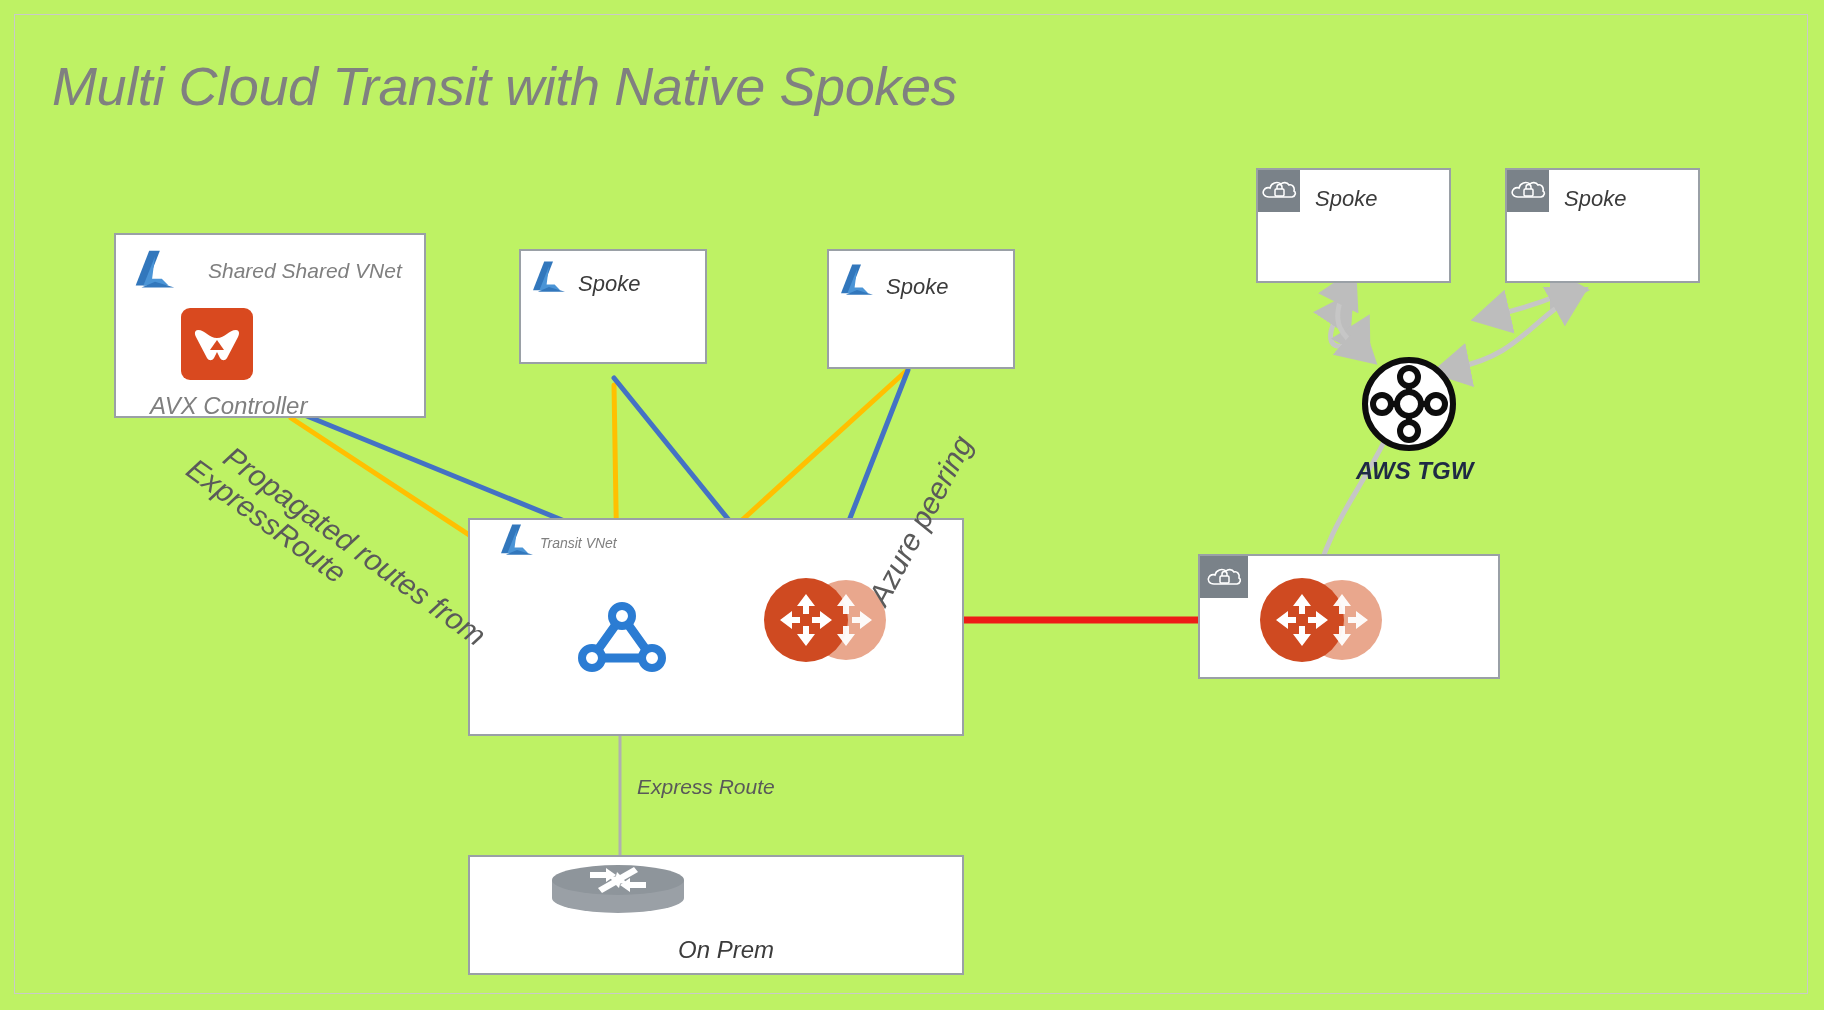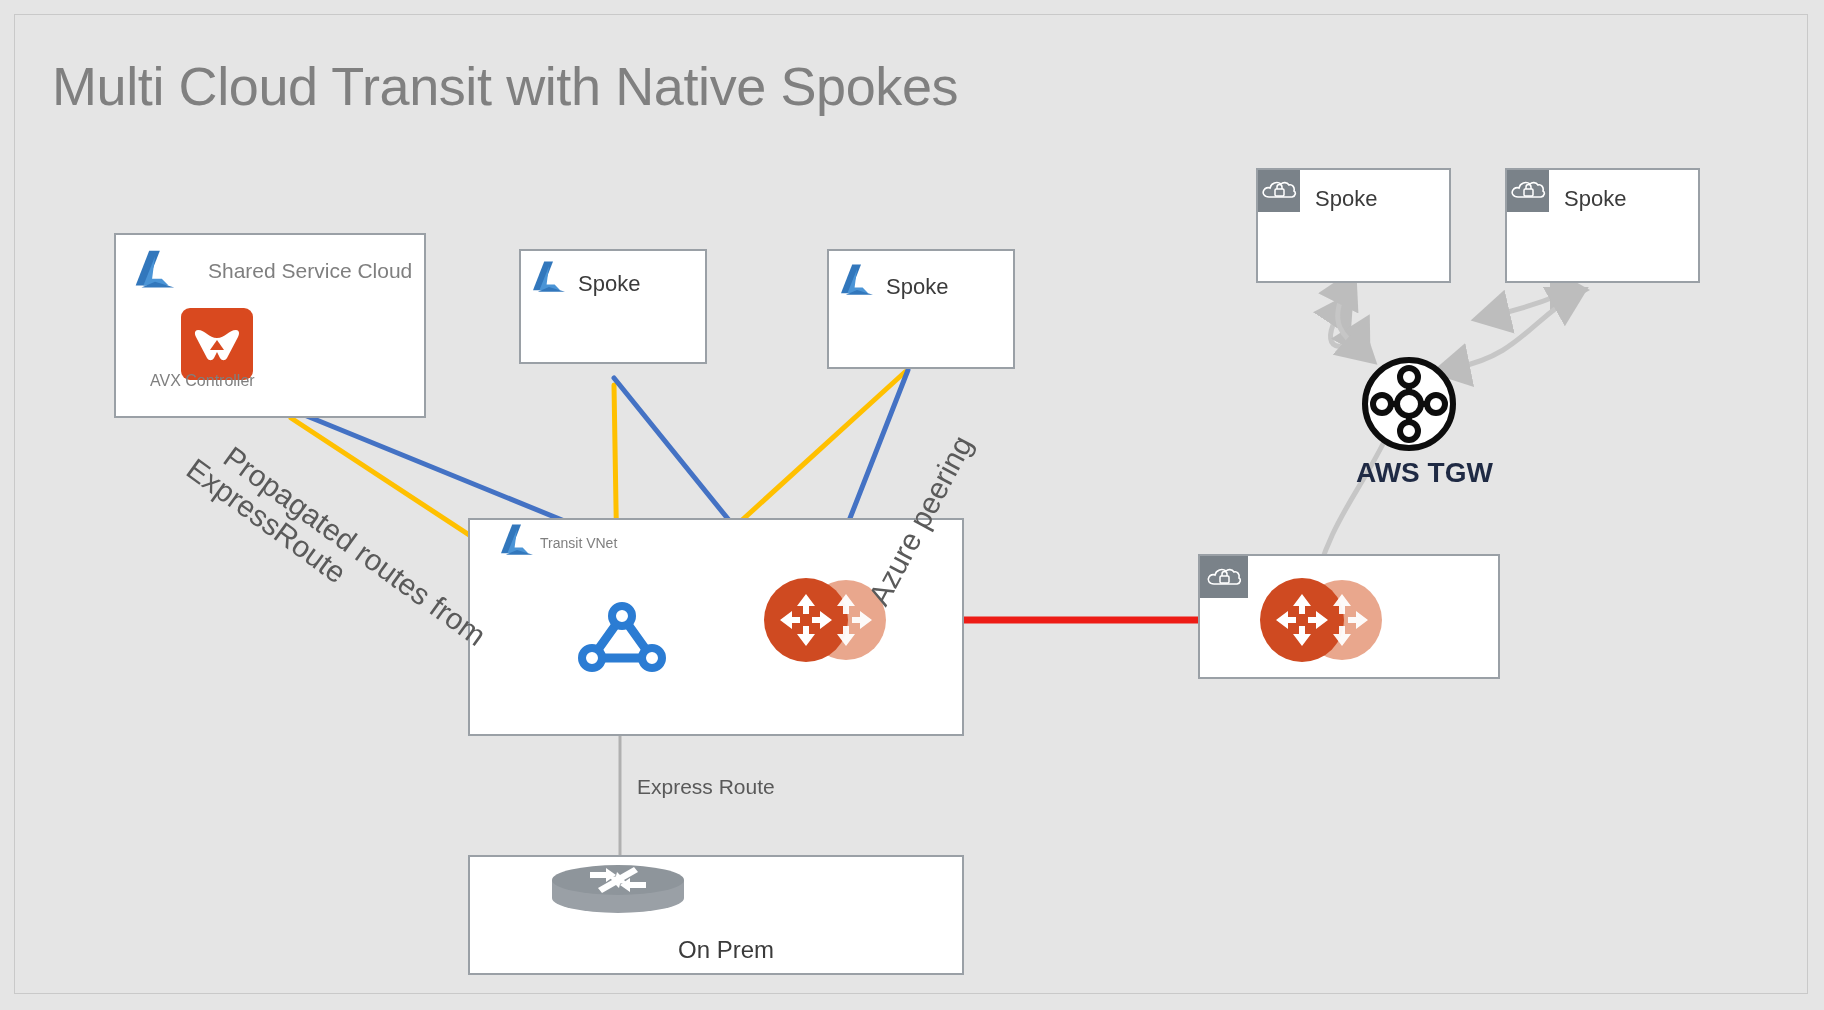--- a/index.html
+++ b/index.html
@@ -5,22 +5,23 @@
   html, body {
     margin: 0;
     padding: 0;
     background: #ffffff;
     font-family: "Liberation Sans", sans-serif;
   }
   #canvas {
     position: relative;
     width: 1824px;
     height: 1010px;
-    background: #e5e5e5;
+    background: #bef264;
     overflow: hidden;
+    font-style: italic;
   }
   
   #page-frame {
     position: absolute;
     left: 14px;
     top: 14px;
     width: 1794px;
     height: 980px;
     border: 1px solid #c9c9c9;
     box-sizing: border-box;
@@ -159,29 +160,29 @@
     </g>
   </svg>
 
   <div class="box" style="left:114px; top:233px; width:312px; height:185px;"></div>
 
   <svg class="azure-logo" style="left:126px; top:243px; width:58px; height:58px;" viewBox="0 0 60 60">
     <path d="M24,8 L10,44 L21,44 L35,8 Z" fill="#3277bc"></path>
     <path d="M30,14 L18,44 L44,44 L37,37 L27,37 Z" fill="#4a94d6"></path>
     <path d="M16,46 L50,46 L30,40 Z" fill="#3277bc"></path>
   </svg>
-  <div class="box-label label-gray" style="left:208px; top:252px; font-size:21px;">Shared Service Cloud</div>
+  <div class="box-label label-gray" style="left:208px; top:252px; font-size:21px;">Shared Shared VNet</div>
 
   <div class="avx-icon" style="left:181px; top:308px; width:72px; height:72px;">
     <svg viewBox="0 0 72 72" style="width:72px;height:72px;">
       <path d="M17,22 C24,22 28,30 36,30 C44,30 48,22 55,22 C58,22 59,25 57,29 L46,50 C44,53 41,53 39,50 L36,44 L33,50 C31,53 28,53 26,50 L15,29 C13,25 14,22 17,22 Z" fill="#ffffff"></path>
       <path d="M36,32 L43,42 L29,42 Z" fill="#d9491f"></path>
     </svg>
   </div>
-  <div class="box-label label-gray" style="left:150px; top:365px; font-size:16px;">AVX Controller</div>
+  <div class="box-label label-gray" style="left:150px; top:385px; font-size:24px;">AVX Controller</div>
 
   <div class="box" style="left:519px; top:249px; width:188px; height:115px;"></div>
   <svg class="azure-logo" style="left:525px; top:255px; width:48px; height:48px;" viewBox="0 0 60 60">
     <path d="M24,8 L10,44 L21,44 L35,8 Z" fill="#3277bc"></path>
     <path d="M30,14 L18,44 L44,44 L37,37 L27,37 Z" fill="#4a94d6"></path>
     <path d="M16,46 L50,46 L30,40 Z" fill="#3277bc"></path>
   </svg>
   <div class="box-label label-dark" style="left:578px; top:264px; font-size:22px;">Spoke</div>
 
   <div class="box" style="left:827px; top:249px; width:188px; height:120px;"></div>
@@ -266,21 +267,21 @@
       <line x1="49" y1="49" x2="49" y2="74"></line>
       <line x1="49" y1="49" x2="24" y2="49"></line>
       <line x1="49" y1="49" x2="74" y2="49"></line>
     </g>
     <circle cx="49" cy="49" r="12" fill="#ffffff" stroke="#0d0d0d" stroke-width="6"></circle>
     <circle cx="49" cy="22" r="9" fill="#ffffff" stroke="#0d0d0d" stroke-width="6"></circle>
     <circle cx="49" cy="76" r="9" fill="#ffffff" stroke="#0d0d0d" stroke-width="6"></circle>
     <circle cx="22" cy="49" r="9" fill="#ffffff" stroke="#0d0d0d" stroke-width="6"></circle>
     <circle cx="76" cy="49" r="9" fill="#ffffff" stroke="#0d0d0d" stroke-width="6"></circle>
   </svg>
-  <div class="tgw-label" style="left:1356px; top:457px; font-size:28px;">AWS TGW</div>
+  <div class="tgw-label" style="left:1356px; top:457px; font-size:24px;">AWS TGW</div>
 
   <div class="box" style="left:1198px; top:554px; width:302px; height:125px;"></div>
   <div class="vpc-tab" style="left:1200px; top:556px; width:48px; height:42px;">
     <svg viewBox="0 0 48 42" style="width:48px;height:42px;">
       <path d="M14,28 C9,28 7,24 9,21 C10,19 13,18 15,19 C16,14 22,12 26,15 C28,13 32,13 34,16
                C37,15 40,18 39,22 C41,23 41,27 37,28 Z" fill="none" stroke="#ffffff" stroke-width="1.6"></path>
       <rect x="20" y="20" width="9" height="7" rx="1.2" fill="none" stroke="#ffffff" stroke-width="1.5"></rect>
       <path d="M22,20 L22,18 A2.5,2.5 0 0 1 27,18 L27,20" fill="none" stroke="#ffffff" stroke-width="1.5"></path>
     </svg>
   </div>

